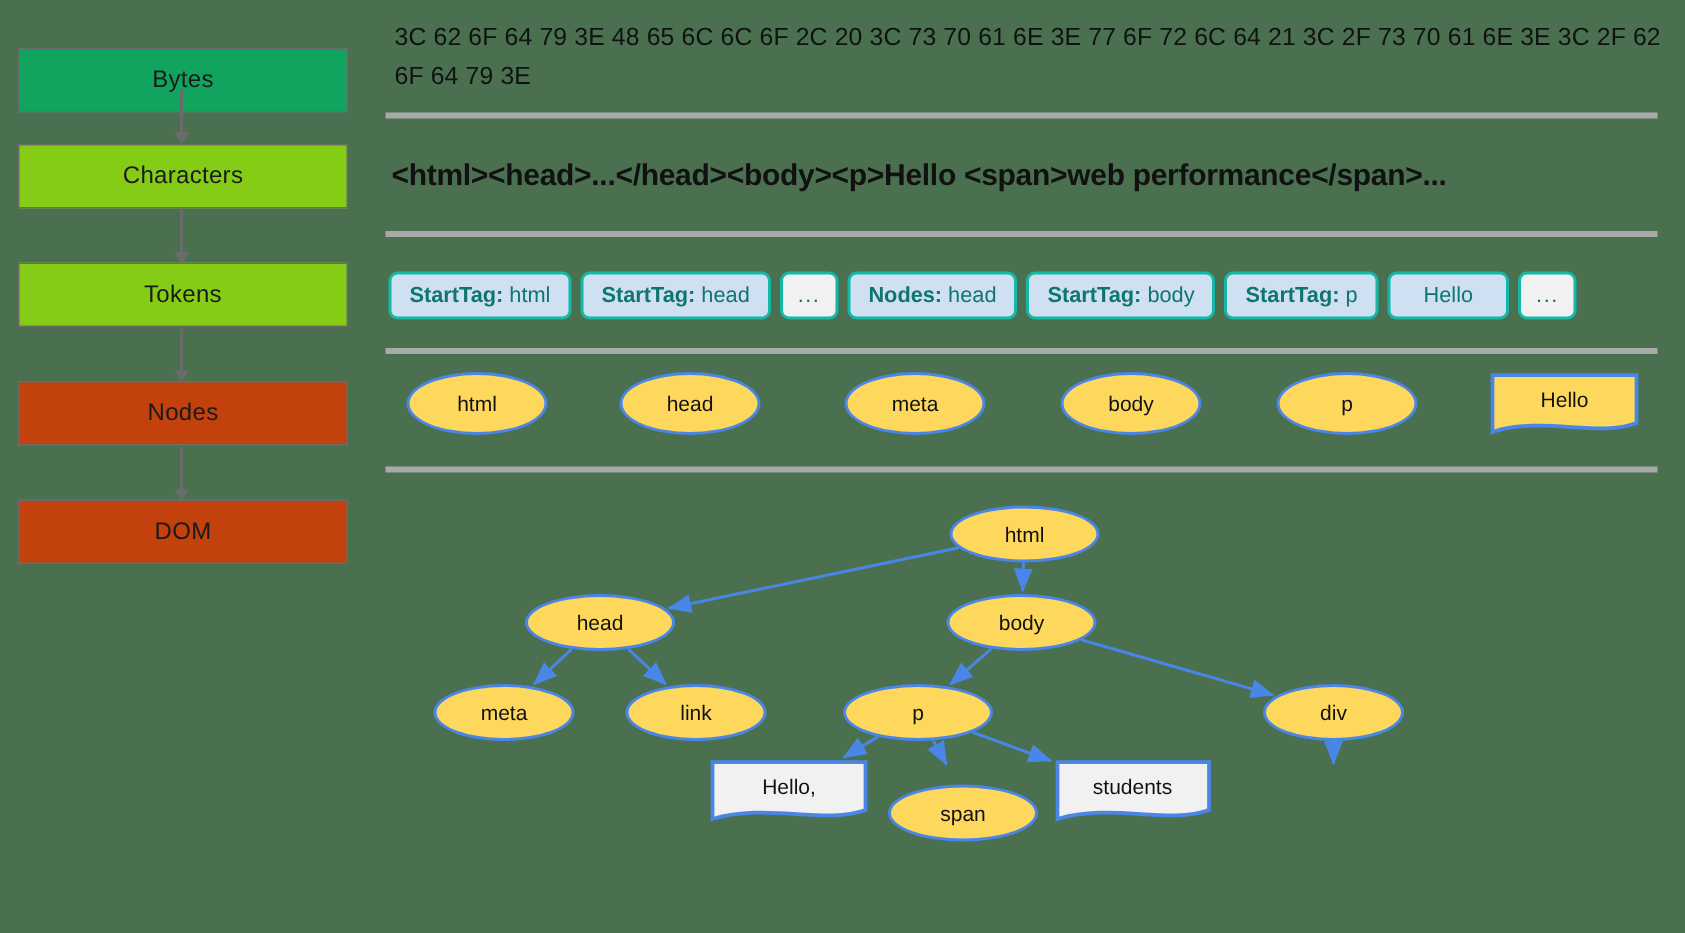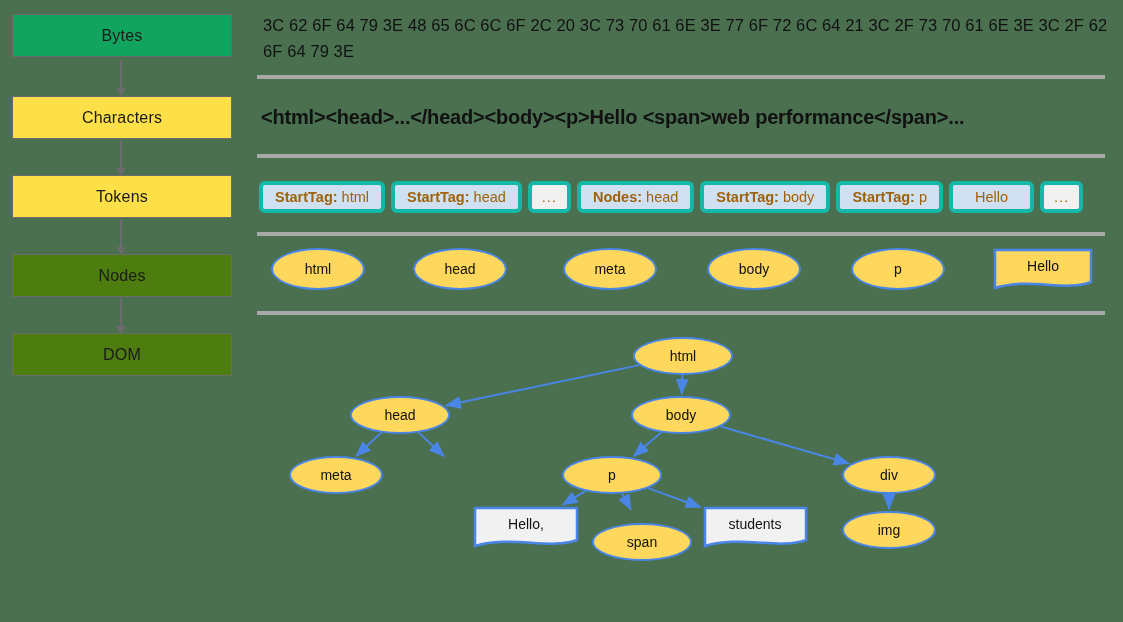--- a/index.html
+++ b/index.html
@@ -31,24 +31,24 @@
     box-sizing: border-box;
     border: 1px solid #6b6b6b;
     display: flex;
     align-items: center;
     justify-content: center;
     font-size: 16px;
     color: #1a1a1a;
     letter-spacing: .2px;
   }
   .stage.green  { background: #11a45e; }
-  .stage.blue   { background: #fde047; }
-  .stage.yellow { background: #4d7c0f; }
-
-  .stage-1 { top: 14px; }
+  .stage.blue   { background: #84cc16; }
+  .stage.yellow { background: #c2410c; }
+
+  .stage-1 { top: 32px; }
   .stage-2 { top: 96px; }
   .stage-3 { top: 175px; }
   .stage-4 { top: 254px; }
   .stage-5 { top: 333px; }
 
   .vconn {
     position: absolute;
     left: 120px;
     width: 2px;
     height: 29px;
@@ -117,28 +117,28 @@
     left: 4px;
     top: 181px;
     display: flex;
     align-items: center;
     gap: 6px;
   }
   .token {
     box-sizing: border-box;
     height: 32px;
     padding: 0 12px;
-    border: 4px solid #14b8a6;
+    border: 2px solid #14b8a6;
     border-radius: 6px;
     background: #cfe0f2;
     display: flex;
     align-items: center;
     justify-content: center;
     font-size: 14.5px;
-    color: #a16207;
+    color: #0f766e;
     white-space: nowrap;
   }
   .token b { font-weight: bold; margin-right: 4px; }
   .token.ellipsis { background: #f1f1f1; padding: 0 10px; letter-spacing: 1px; }
   .token.plain { background: #cfe0f2; padding: 0 22px; }
 
   
   #nodes-row {
     position: absolute;
     left: 8px;
@@ -335,20 +335,23 @@
       </div>
       <div class="tnode" style="left: 95px; top: 71px; width: 100px; height: 38px;">
         <span>head</span>
       </div>
       <div class="tnode" style="left: 376px; top: 71px; width: 100px; height: 38px;">
         <span>body</span>
       </div>
       <div class="tnode" style="left: 34px; top: 131px; width: 94px; height: 38px;">
         <span>meta</span>
       </div>
+      <div class="tnode" style="left: 162px; top: 131px; width: 94px; height: 38px;">
+        <span>link</span>
+      </div>
       <div class="tnode" style="left: 307px; top: 131px; width: 100px; height: 38px;">
         <span>p</span>
       </div>
       <div class="tnode" style="left: 587px; top: 131px; width: 94px; height: 38px;">
         <span>div</span>
       </div>
       <div class="docshape" style="left: 218px; top: 181px; width: 106px; height: 42px; z-index: 3;">
         <svg class="doc-svg" viewBox="0 0 106 42" preserveAspectRatio="none">
           <path d="M2,2 L104,2 L104,34 C76.32,44 38.16,29 2,40 Z" fill="#f1f1f1" stroke="#4a86e8" stroke-width="2.5"></path>
         </svg>
@@ -356,17 +359,14 @@
       </div>
       <div class="tnode" style="left: 337px; top: 198px; width: 100px; height: 38px;">
         <span>span</span>
       </div>
       <div class="docshape" style="left: 447.5px; top: 181px; width: 105px; height: 42px; z-index: 3;">
         <svg class="doc-svg" viewBox="0 0 105 42" preserveAspectRatio="none">
           <path d="M2,2 L103,2 L103,34 C75.6,44 37.8,29 2,40 Z" fill="#f1f1f1" stroke="#4a86e8" stroke-width="2.5"></path>
         </svg>
         <span class="doc-label">students</span>
       </div>
-      <div class="tnode" style="left: 587px; top: 186px; width: 94px; height: 38px;">
-        <span>img</span>
-      </div>
     </div>
 </div>
 
 </body></html>

